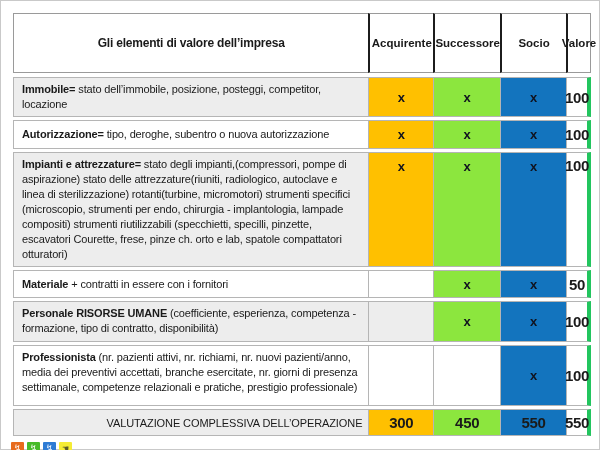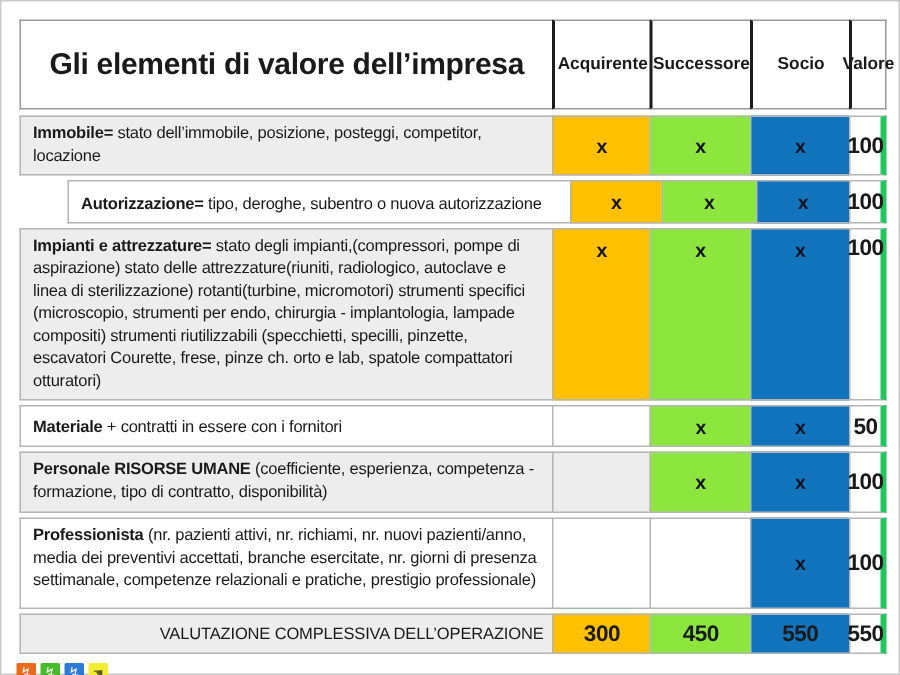--- a/index.html
+++ b/index.html
@@ -31,50 +31,50 @@
   .c-so  { width:66px; }
   .c-v   { width:25px; }
 
   
   .header { height:60px; margin-bottom:4px; }
   .header > div { border:1px solid #9a9a9a; border-right:none; }
   .header > div + div { border-left:2px solid #1c1c1c; }
   .header > div:last-child { border-right:1px solid #9a9a9a; }
   .title {
     display:flex; align-items:center; justify-content:center;
-    font-size:20px; font-weight:bold; letter-spacing:-0.2px;
+    font-size:12px; font-weight:bold; letter-spacing:-0.2px;
   }
   .hcol {
     display:flex; align-items:center; justify-content:center;
     font-size:11.5px; font-weight:bold; text-align:left;
   }
 
   
   .desc {
     font-size:11px; line-height:15px; letter-spacing:-0.15px;
     padding:4px 6px 4px 8px;
   }
-  .vcenter { display:flex; align-items:flex-end; }
+  .vcenter { display:flex; align-items:center; }
   .alt > .c-desc, .alt > .plain { background:var(--rowalt); }
   .mark {
     display:flex; align-items:center; justify-content:center;
     font-size:13px; font-weight:bold; color:#10131f;
   }
   .mark.top { align-items:flex-start; padding-top:6px; }
   .bg-a  { background:var(--orange); }
   .bg-s  { background:var(--green); }
   .bg-so { background:var(--blue); }
   .val {
     display:flex; align-items:center; justify-content:center;
     font-size:15px; font-weight:bold; letter-spacing:-0.3px;
   }
   .val.top { align-items:flex-start; padding-top:4px; }
 
   .r1 { min-height:30px; }
-  .r2 { min-height:29px;margin-left:32px; }
+  .r2 { min-height:29px; }
   .r3 { min-height:108px; }
   .r4 { min-height:28px; }
   .r5 { min-height:41px; }
   .r6 { min-height:61px; }
 
   
   .totals { min-height:27px; }
   .totals .c-desc {
     background:var(--rowalt);
     display:flex; align-items:center; justify-content:flex-end;

